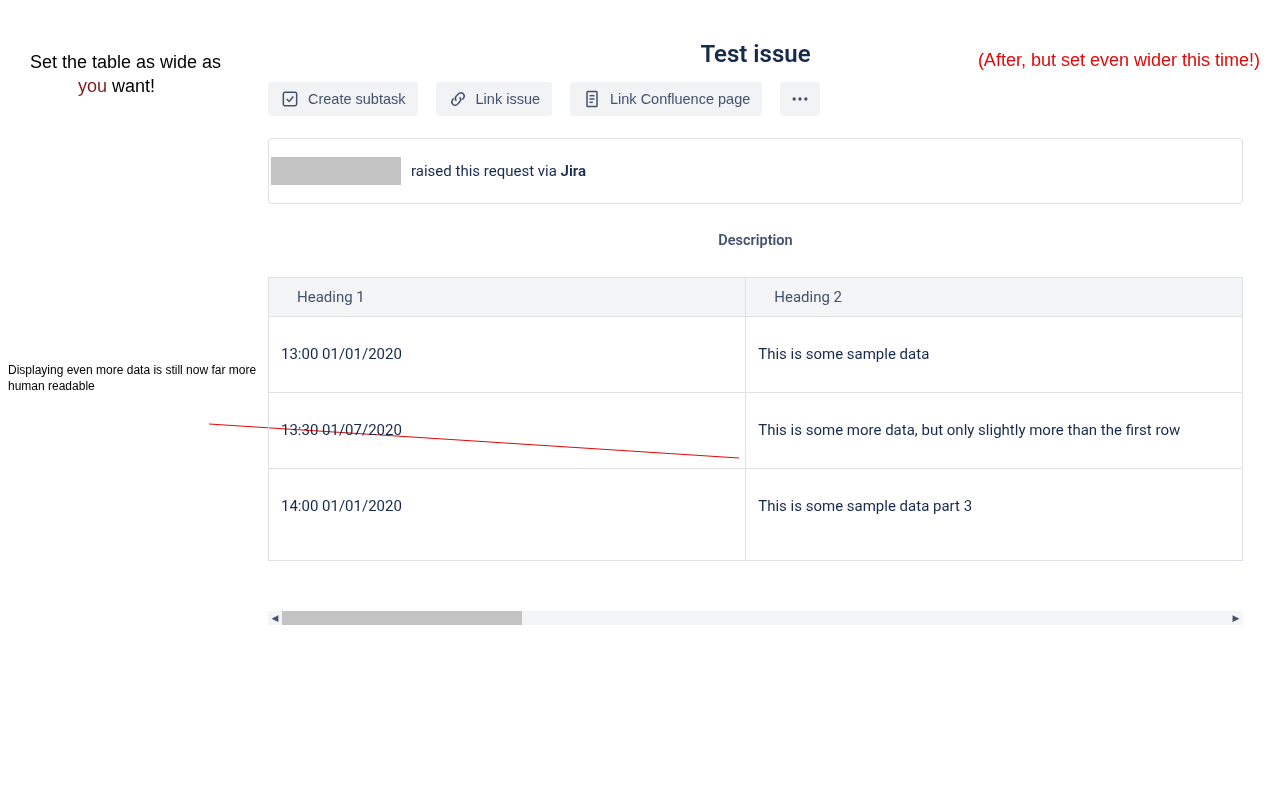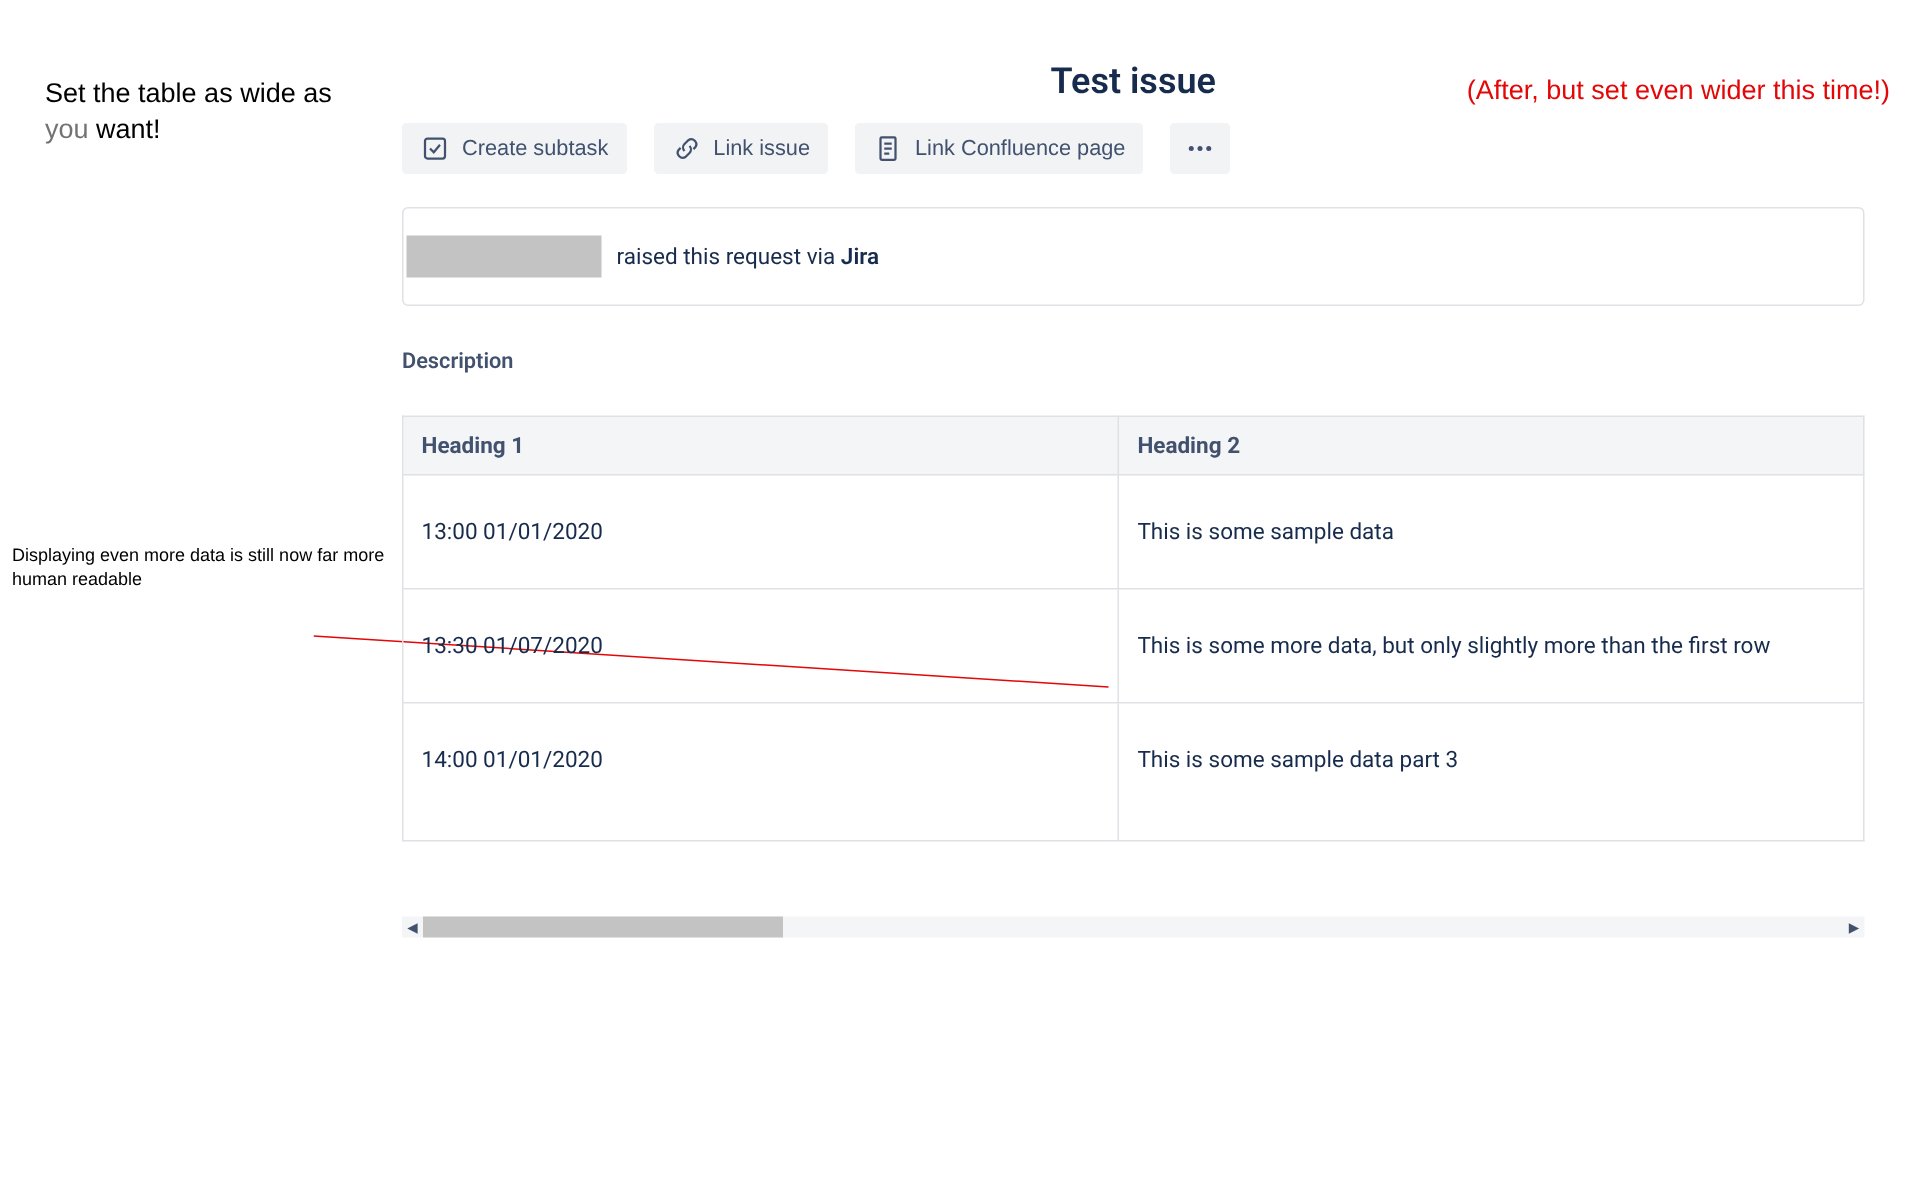--- a/index.html
+++ b/index.html
@@ -20,21 +20,22 @@
       position: absolute;
       left: 30px;
       top: 50px;
       width: 210px;
       font-size: 18px;
       font-family: Arial, sans-serif;
       color: #000;
       line-height: 1.35;
     }
     .annotation-left-1 .red {
-      color: #737373;
+      color: #7f1d1d;
+      margin-left: 48px;
     }
     .annotation-right {
       position: absolute;
       right: 20px;
       top: 50px;
       color: #e30707;
       font-size: 18px;
       font-family: Arial, sans-serif;
     }
     .annotation-left-2 {
@@ -104,34 +105,35 @@
     }
     .request-text b {
       font-weight: 600;
     }
     .description-label {
       font-size: 14.5px;
       color: #42526e;
       font-weight: 600;
       margin-bottom: 28px;
       margin-top: 2px;
+      text-align: center;
     }
     table.desc-table {
       width: 100%;
       border-collapse: collapse;
       font-size: 15px;
       color: #172b4d;
       table-layout: fixed;
     }
     table.desc-table th {
       background: #f4f5f7;
       text-align: left;
-      font-weight: 700;
-      color: #42526e;
-      padding: 10px 12px;
+      font-weight: 400;
+      color: #42526e;
+      padding: 10px 28px;
       border: 1px solid #dfe1e6;
     }
     table.desc-table td {
       padding: 24px 12px;
       border: 1px solid #dfe1e6;
       vertical-align: top;
       line-height: 1.8;
     }
     table.desc-table tr.last-row td {
       padding-bottom: 40px;

